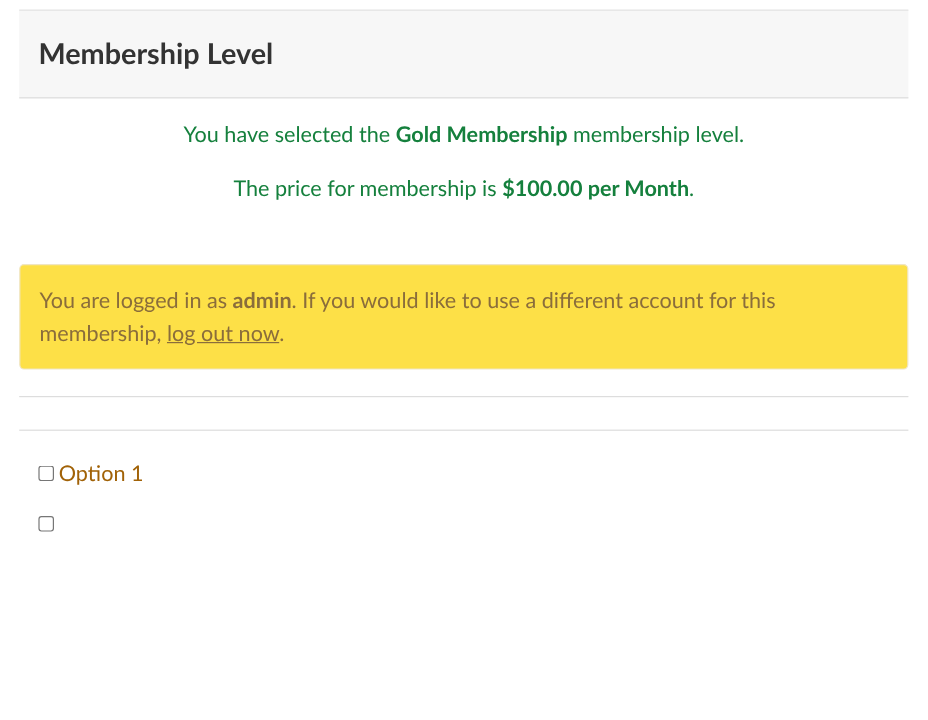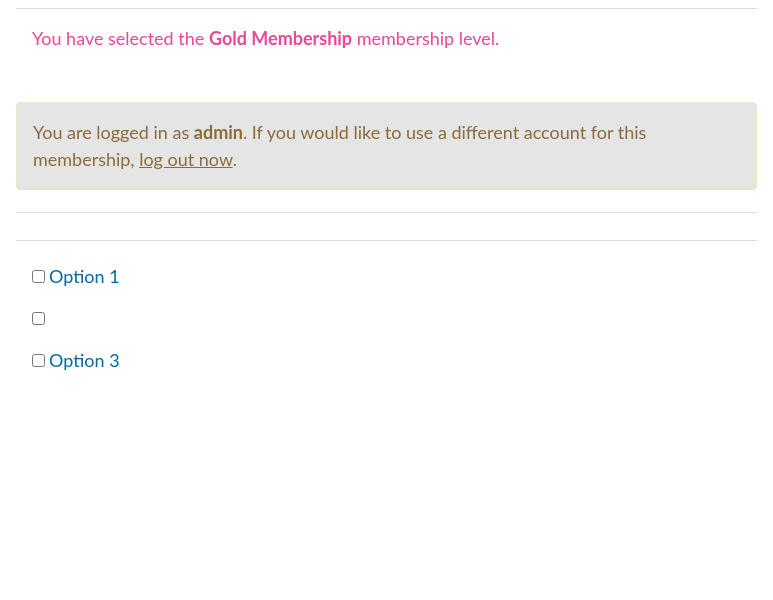--- a/index.html
+++ b/index.html
@@ -28,24 +28,25 @@
     .section-header h2 {
       font-size: 24px;
       font-weight: 700;
       color: #333;
     }
     .section-body {
       padding: 16px 16px 8px 16px;
     }
     .section-body p {
       margin-bottom: 18px;
-      color: #ec4899;
+      color: #15803d;
+      text-align: center;
     }
     .alert-box {
-      background: #e5e5e5;
+      background: #fde047;
       border: 1px solid #f0e5c2;
       border-radius: 4px;
       padding: 16px;
       margin: 24px 0 0 0;
       color: #8a6d3b;
       font-size: 18px;
     }
     .alert-box a {
       color: #8a6d3b;
       text-decoration: underline;
@@ -66,51 +67,53 @@
       align-items: center;
       margin-bottom: 22px;
     }
     .checkbox-item input[type="checkbox"] {
       width: 13px;
       height: 13px;
       margin-right: 4px;
     }
     .checkbox-item label {
       font-size: 18px;
-      color: #0369a1;
+      color: #a16207;
     }
     strong {
       font-weight: 700;
     }
   </style>
 </head>
 <body>
 
 <div class="section">
+  <div class="section-header">
+    <h2>Membership Level</h2>
+  </div>
   <div class="section-body">
     <p>
       <span>You have selected the </span><strong>Gold Membership</strong><span> membership level.</span>
+    </p>
+    <p>
+      <span>The price for membership is </span><strong>$100.00 per Month</strong><span>.</span>
     </p>
   </div>
 </div>
 
 <div class="alert-box">
   <span>You are logged in as </span><strong>admin</strong><span>. If you would like to use a different account for this membership, </span><a href="#">log out now</a><span>.</span>
 </div>
 
 <div class="divider"></div>
 <div class="gap"></div>
 
 <div class="section" style="border-top:none;">
   <div class="checkbox-list">
     <div class="checkbox-item">
       <input type="checkbox" style="">
       <label>Option 1</label>
     </div>
     <div class="checkbox-item">
       <input type="checkbox" style="">
     </div>
-    <div class="checkbox-item">
-      <input type="checkbox" style="">
-      <label>Option 3</label>
-    </div>
   </div>
 </div>
 
 </body></html>

